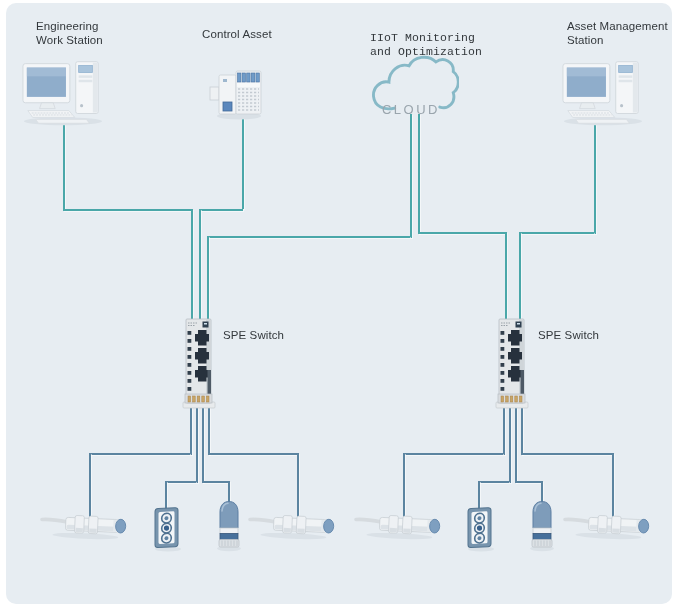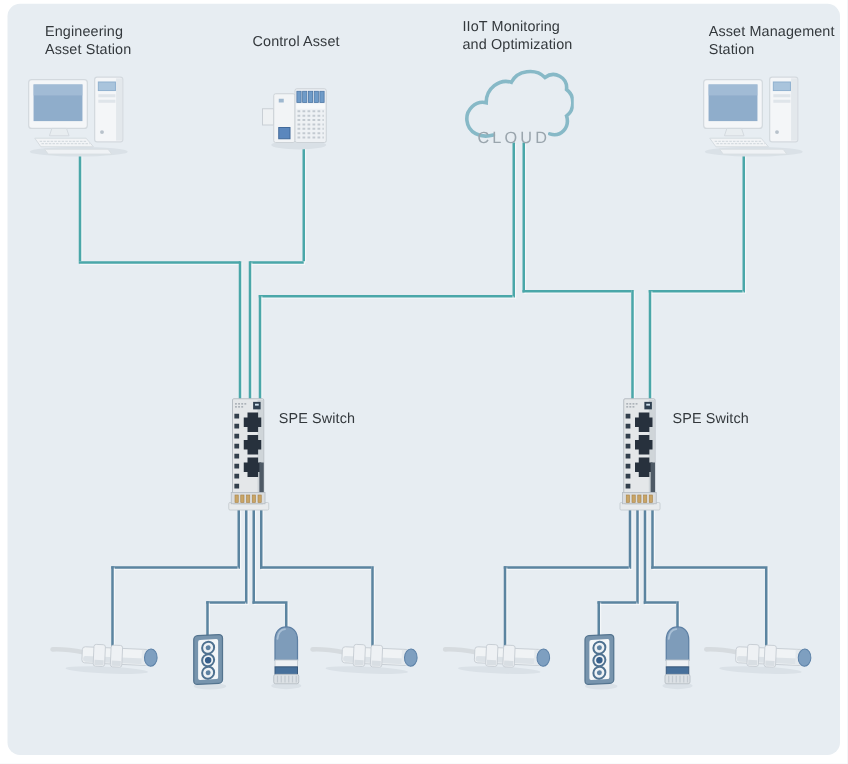--- a/index.html
+++ b/index.html
@@ -26,23 +26,23 @@
     position:absolute;left:0;right:0;bottom:1px;text-align:center;
     font-size:13px;letter-spacing:2.5px;color:var(--cloud_text,#9aa5ad);
   }
 </style>
 </head>
 <body>
 
 <div class="canvas"></div>
 
 <div class="node-label" style="left:36px;top:19px;">Engineering
-Asset Station</div>
+Work Station</div>
 <div class="node-label" style="left:202px;top:27px;">Control Asset</div>
-<div class="node-label" style="left:370px;top:15px;">IIoT Monitoring
+<div class="node-label" style="left:370px;top:31px;font-family:Liberation Mono, monospace;">IIoT Monitoring
 and Optimization</div>
 <div class="node-label" style="left:567px;top:19px;">Asset Management
 Station</div>
 <div class="node-label" style="left:223px;top:328px;">SPE Switch</div>
 <div class="node-label" style="left:538px;top:328px;">SPE Switch</div>
 
 <div class="ln v net" style="left:63px;top:121px;height:88px;"></div>
 <div class="ln h net" style="left:63px;top:209px;width:129px;"></div>
 <div class="ln h net" style="left:200px;top:209px;width:43px;"></div>
 <div class="ln v net" style="left:242px;top:116px;height:93px;"></div>

